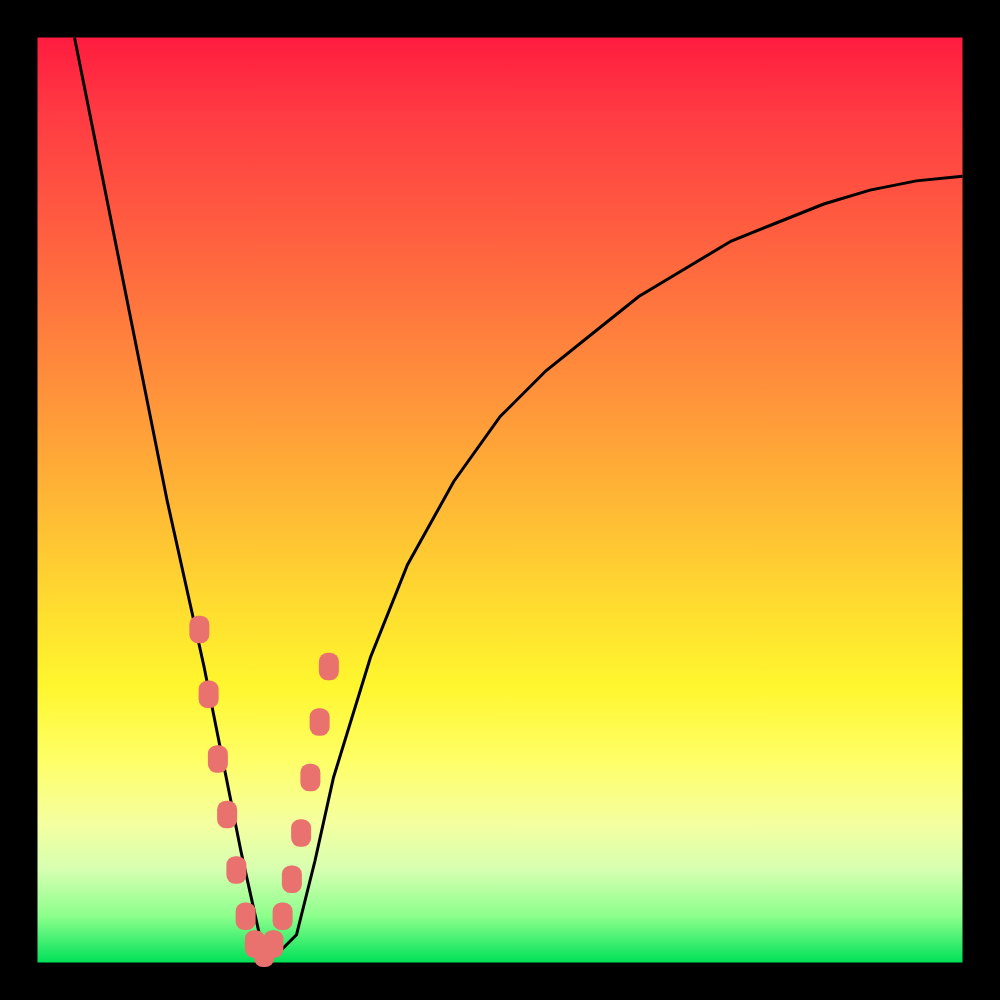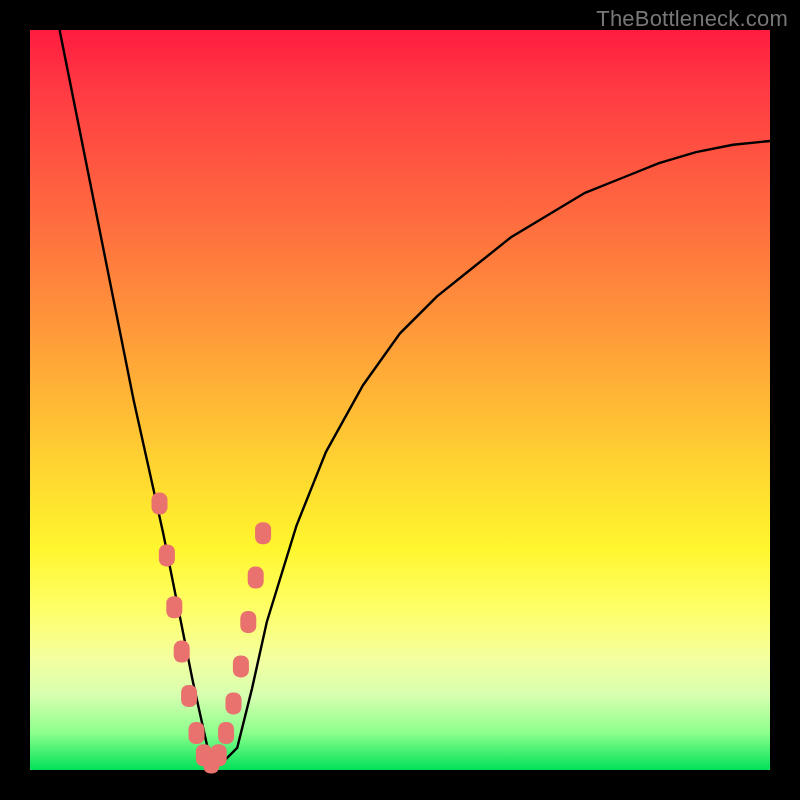--- a/index.html
+++ b/index.html
@@ -58,21 +58,20 @@
     top: 0;
     width: 740px;
     height: 740px;
     overflow: visible;
   }
 </style>
 </head>
 <body>
 
 <div class="frame">
-  <div class="watermark">TheBottleneck.com</div>
 
   <div class="plot-area">
     <svg class="curve" viewBox="0 0 740 740" preserveAspectRatio="none">
       <path fill="none" stroke="#000" stroke-width="2.4" d="M29.6 0.0 L44.4 74.0 L59.2 148.0 L74.0 222.0 L88.8 296.0 L103.6 370.0 L118.4 436.6 L133.2 503.2 L148.0 577.2 L162.8 651.2 L177.6 717.8 L192.4 732.6 L207.2 717.8 L222.0 658.6 L236.8 592.0 L266.4 495.8 L296.0 421.8 L333.0 355.2 L370.0 303.4 L407.0 266.4 L444.0 236.8 L481.0 207.2 L518.0 185.0 L555.0 162.8 L592.0 148.0 L629.0 133.2 L666.0 122.1 L703.0 114.7 L740.0 111.0"></path>
       <g>
           <rect x="121.5" y="462.6" width="16" height="22" rx="7" ry="7" fill="#e9716e"></rect>
           <rect x="128.9" y="514.4" width="16" height="22" rx="7" ry="7" fill="#e9716e"></rect>
           <rect x="136.3" y="566.2" width="16" height="22" rx="7" ry="7" fill="#e9716e"></rect>
           <rect x="143.7" y="610.6" width="16" height="22" rx="7" ry="7" fill="#e9716e"></rect>
           <rect x="151.1" y="655.0" width="16" height="22" rx="7" ry="7" fill="#e9716e"></rect>

